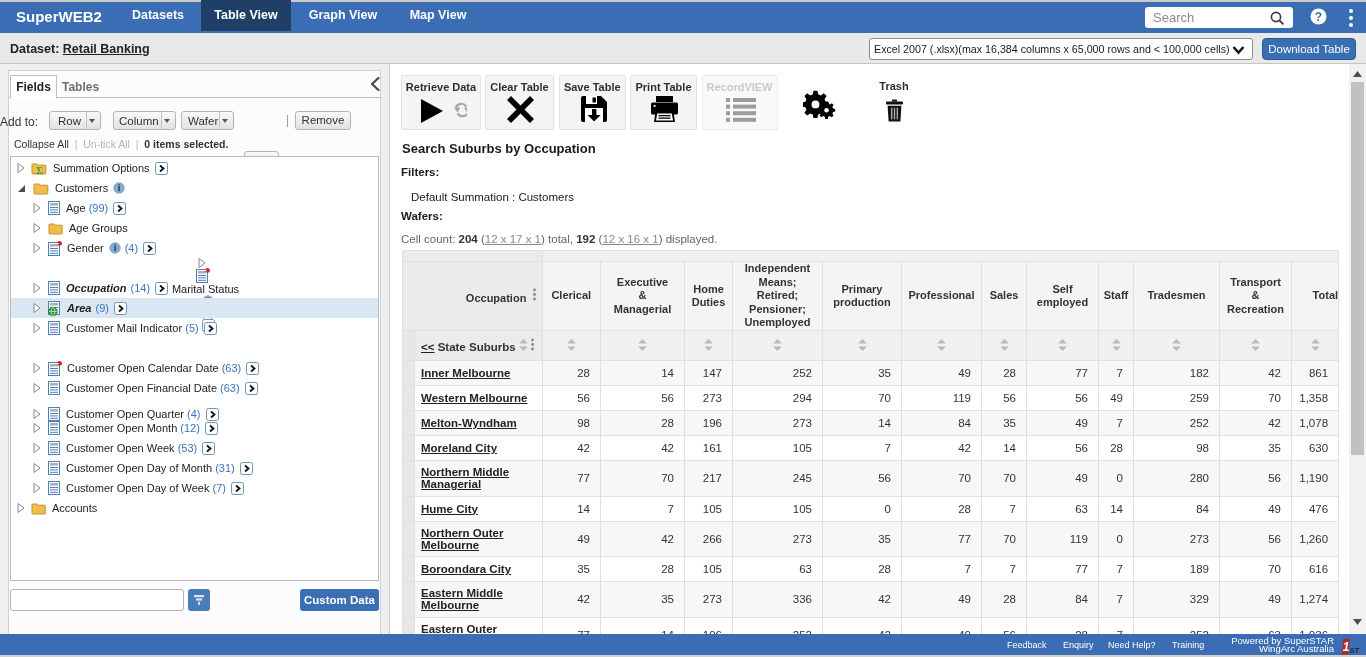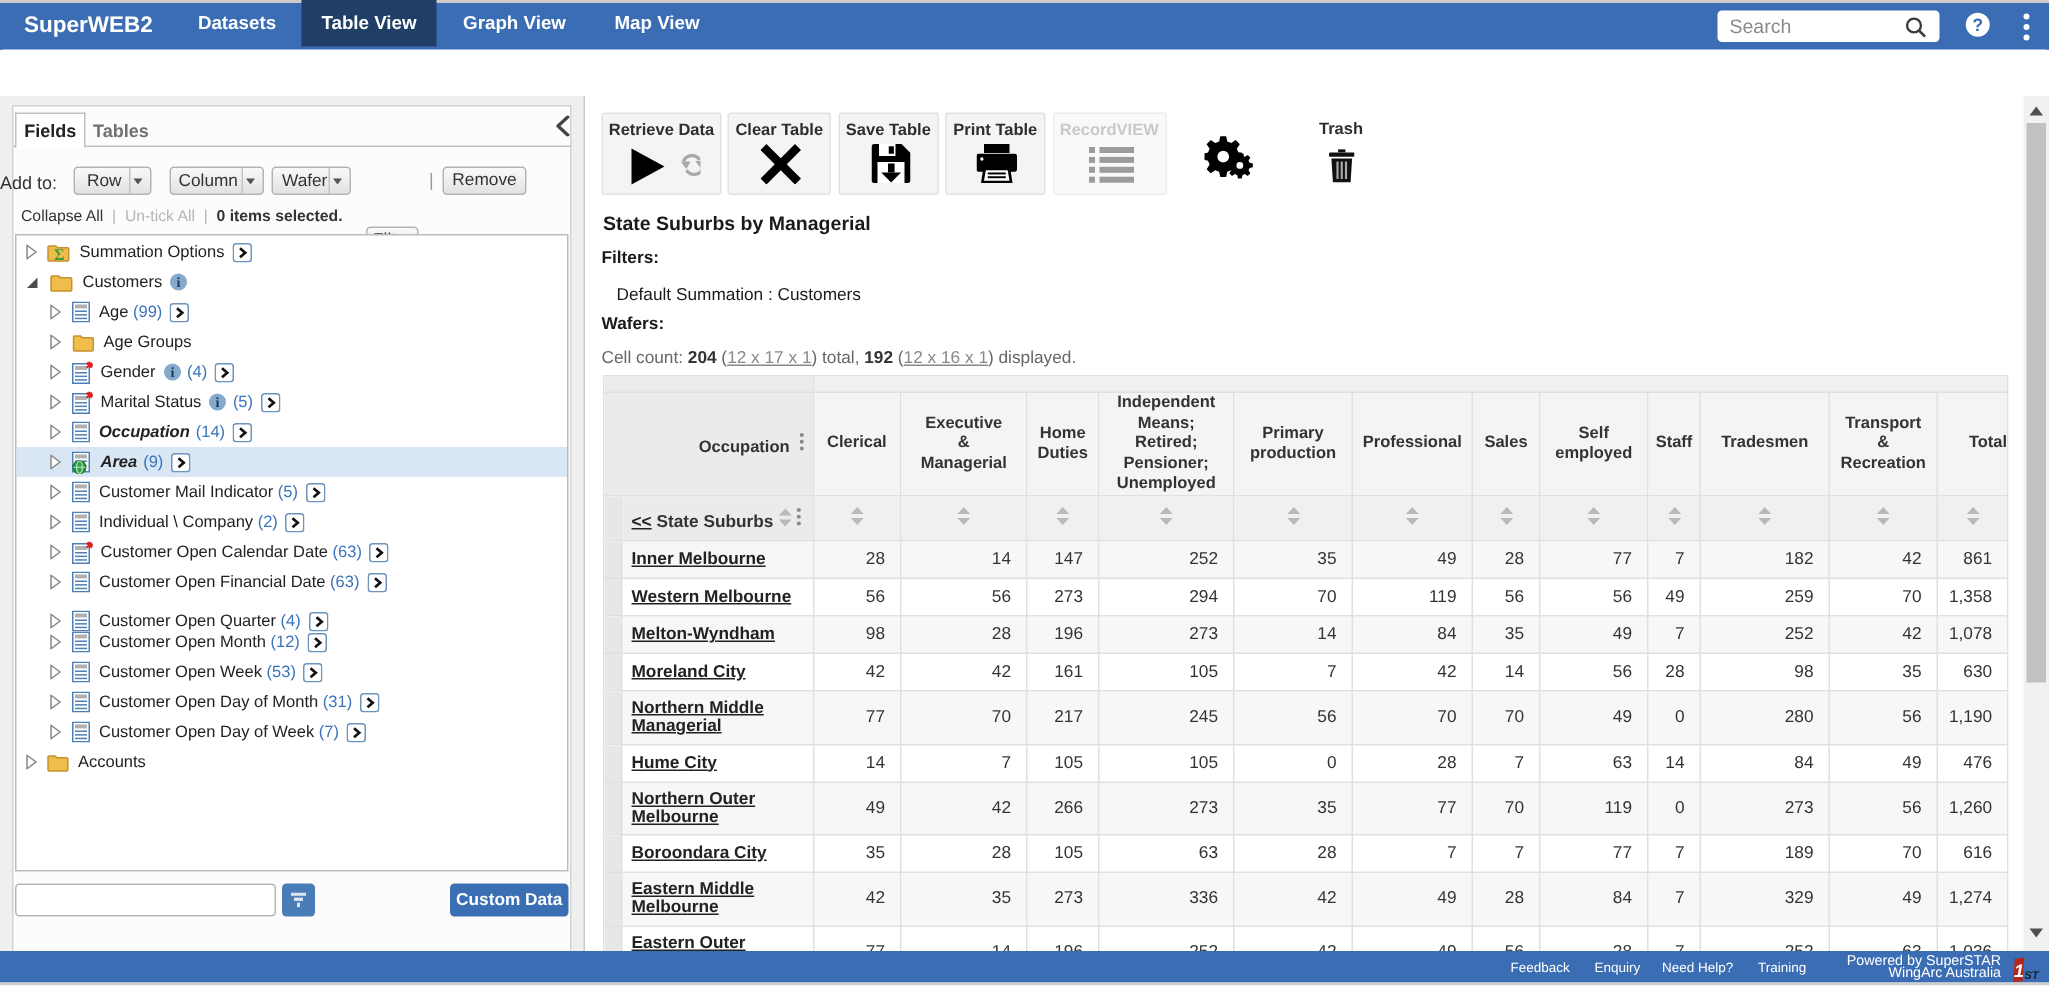--- a/index.html
+++ b/index.html
@@ -87,20 +87,29 @@
   <svg class="abs" style="left:1310px;top:8px;" width="17" height="17" viewBox="0 0 17 17">
       <circle cx="8.5" cy="8.5" r="8" fill="#fff"></circle>
       <text x="8.5" y="12.6" font-size="12" font-weight="bold" fill="#3a6db3" text-anchor="middle" font-family="Liberation Sans">?</text>
     </svg>
   <div class="abs" id="hdots" style="left:1348px;top:6px;width:6px;">
       <span></span>
       <span></span>
       <span></span>
     </div>
 
+  <div class="abs" id="dsbar">
+    <div class="abs" id="dstext">Dataset: <a href="#" style="text-decoration:underline;">Retail Banking</a></div>
+    <div class="abs" id="fmt">Excel 2007 (.xlsx)(max 16,384 columns x 65,000 rows and &lt; 100,000 cells)
+      <svg class="abs" style="right:7px;top:6px;" width="13" height="10" viewBox="0 0 13 10">
+          <polyline points="1.5,2 6.5,7.5 11.5,2" fill="none" stroke="#1a1a1a" stroke-width="2.6"></polyline>
+        </svg>
+    </div>
+    <div class="abs" id="dlbtn">Download Table</div>
+  </div>
 
   <div class="abs" id="side">
     <div class="abs" id="panel"></div>
 
     <div class="abs" style="left:9px;top:11px;width:372px;height:23px;border-bottom:1px solid #c0c0c0;"></div>
     <div class="abs ftab" style="left:10px;top:11px;width:47px;height:24px;background:#fff;border:1px solid #c0c0c0;border-bottom:1px solid #fff;text-align:center;line-height:23px;color:#222;">Fields</div>
     <div class="abs ftab" style="left:62px;top:16px;color:#707070;">Tables</div>
     <svg class="abs" style="left:370px;top:13px;" width="10" height="14" viewBox="0 0 10 14">
         <path d="M8.5 1 L2 7 L8.5 13" fill="none" stroke="#444" stroke-width="2.2" stroke-linecap="round" stroke-linejoin="round"></path>
       </svg>
@@ -197,21 +206,21 @@
         <svg width="12" height="12" style="margin-left:5px;">
             <circle cx="6" cy="6" r="5.7" fill="#85aacb"></circle>
             <text x="6" y="9.3" font-size="9.5" font-weight="bold" fill="#14395d" text-anchor="middle" font-family="Liberation Serif">i</text>
           </svg>
         <span style="margin-left:4px;" class="cnt">(4)</span>
         <svg width="13" height="13" style="margin-left:5px;">
             <rect x="0.5" y="0.5" width="12" height="12" rx="2" fill="#fff" stroke="#6d94bd"></rect>
             <path d="M5 3.5 L8.5 6.5 L5 9.5" stroke="#111" stroke-width="1.8" fill="none"></path>
           </svg>
       </div>
-      <div class="trow" style="top:101px;padding-left:22px;">
+      <div class="trow" style="top:101px;padding-left:22px;flex-direction:column;">
         <svg width="8" height="10" style="margin-right:7px;">
             <polygon points="1,0.5 7,5 1,9.5" fill="#fdfdfd" stroke="#8a8a8a"></polygon>
           </svg>
         <svg width="14" height="15" viewBox="0 0 14 15" style="margin-right:5px;">
             <rect x="0.5" y="1.5" width="11" height="13" fill="#fff" stroke="#4d7fb8"></rect>
             <rect x="2" y="3" width="8" height="2.6" fill="#b0b0b0"></rect>
             <rect x="2" y="7" width="8" height="1" fill="#4d7fb8"></rect>
             <rect x="2" y="9.4" width="8" height="1" fill="#4d7fb8"></rect>
             <rect x="2" y="11.8" width="8" height="1" fill="#4d7fb8"></rect>
             <path d="M11.5 2.5 L11.5 0 M11.5 2.5 L14 2.5 M11.5 2.5 L9.8 0.8 M11.5 2.5 L13.2 0.8 M11.5 2.5 L9.8 4.2 M11.5 2.5 L13.2 4.2" stroke="#e02020" stroke-width="1.4"></path>
@@ -269,37 +278,20 @@
             <polygon points="1,0.5 7,5 1,9.5" fill="#fdfdfd" stroke="#8a8a8a"></polygon>
           </svg>
         <svg width="12" height="14" style="margin-right:6px;">
             <rect x="0.5" y="0.5" width="11" height="13" fill="#fff" stroke="#4d7fb8"></rect>
             <rect x="2" y="2" width="8" height="2.6" fill="#b0b0b0"></rect>
             <rect x="2" y="6" width="8" height="1" fill="#4d7fb8"></rect>
             <rect x="2" y="8.4" width="8" height="1" fill="#4d7fb8"></rect>
             <rect x="2" y="10.8" width="8" height="1" fill="#4d7fb8"></rect>
           </svg>
         <span>Customer Mail Indicator <span class="cnt">(5)</span></span>
-        <svg width="13" height="13" style="margin-left:5px;">
-            <rect x="0.5" y="0.5" width="12" height="12" rx="2" fill="#fff" stroke="#6d94bd"></rect>
-            <path d="M5 3.5 L8.5 6.5 L5 9.5" stroke="#111" stroke-width="1.8" fill="none"></path>
-          </svg>
-      </div>
-      <div class="trow" style="top:181px;padding-left:22px;">
-        <svg width="8" height="10" style="margin-right:7px;">
-            <polygon points="1,0.5 7,5 1,9.5" fill="#fdfdfd" stroke="#8a8a8a"></polygon>
-          </svg>
-        <svg width="12" height="14" style="margin-right:6px;">
-            <rect x="0.5" y="0.5" width="11" height="13" fill="#fff" stroke="#4d7fb8"></rect>
-            <rect x="2" y="2" width="8" height="2.6" fill="#b0b0b0"></rect>
-            <rect x="2" y="6" width="8" height="1" fill="#4d7fb8"></rect>
-            <rect x="2" y="8.4" width="8" height="1" fill="#4d7fb8"></rect>
-            <rect x="2" y="10.8" width="8" height="1" fill="#4d7fb8"></rect>
-          </svg>
-        <span>Individual \ Company <span class="cnt">(2)</span></span>
         <svg width="13" height="13" style="margin-left:5px;">
             <rect x="0.5" y="0.5" width="12" height="12" rx="2" fill="#fff" stroke="#6d94bd"></rect>
             <path d="M5 3.5 L8.5 6.5 L5 9.5" stroke="#111" stroke-width="1.8" fill="none"></path>
           </svg>
       </div>
       <div class="trow" style="top:201px;padding-left:22px;">
         <svg width="8" height="10" style="margin-right:7px;">
             <polygon points="1,0.5 7,5 1,9.5" fill="#fdfdfd" stroke="#8a8a8a"></polygon>
           </svg>
         <svg width="14" height="15" viewBox="0 0 14 15" style="margin-right:5px;">
@@ -516,21 +508,21 @@
       <rect x="7.5" y="0" width="6" height="2.5" fill="#111"></rect>
       <rect x="0" y="2.5" width="21" height="3.6" rx="1" fill="#111"></rect>
       <path d="M2 7.5 L19 7.5 L17.8 27 L3.2 27 Z" fill="#111"></path>
       <g stroke="#a8a8a8" stroke-width="1.8">
           <line x1="7" y1="10" x2="7" y2="24.5"></line>
           <line x1="10.5" y1="10" x2="10.5" y2="24.5"></line>
           <line x1="14" y1="10" x2="14" y2="24.5"></line>
         </g>
     </svg>
 
-    <div class="abs" style="left:11px;top:77px;font-size:13px;font-weight:bold;color:#1a1a1a;">State Suburbs by Managerial</div>
+    <div class="abs" style="left:11px;top:77px;font-size:13px;font-weight:bold;color:#1a1a1a;">Search Suburbs by Occupation</div>
     <div class="abs" style="left:10px;top:102px;font-size:11.5px;font-weight:bold;color:#1a1a1a;">Filters:</div>
     <div class="abs" style="left:20px;top:127px;font-size:11.5px;color:#1a1a1a;">Default Summation : Customers</div>
     <div class="abs" style="left:10px;top:146px;font-size:11.5px;font-weight:bold;color:#1a1a1a;">Wafers:</div>
     <div class="abs" style="left:10px;top:169px;font-size:11.5px;color:#666;">Cell count: <b style="color:#333;">204</b> (<a href="#" style="color:#888;">12 x 17 x 1</a>) total, <b style="color:#333;">192</b> (<a href="#" style="color:#888;">12 x 16 x 1</a>) displayed.</div>
 
     <div class="abs" id="tblwrap">
 <table>
           <colgroup>
 <col style="width:12.5px">
 <col style="width:127.5px">

